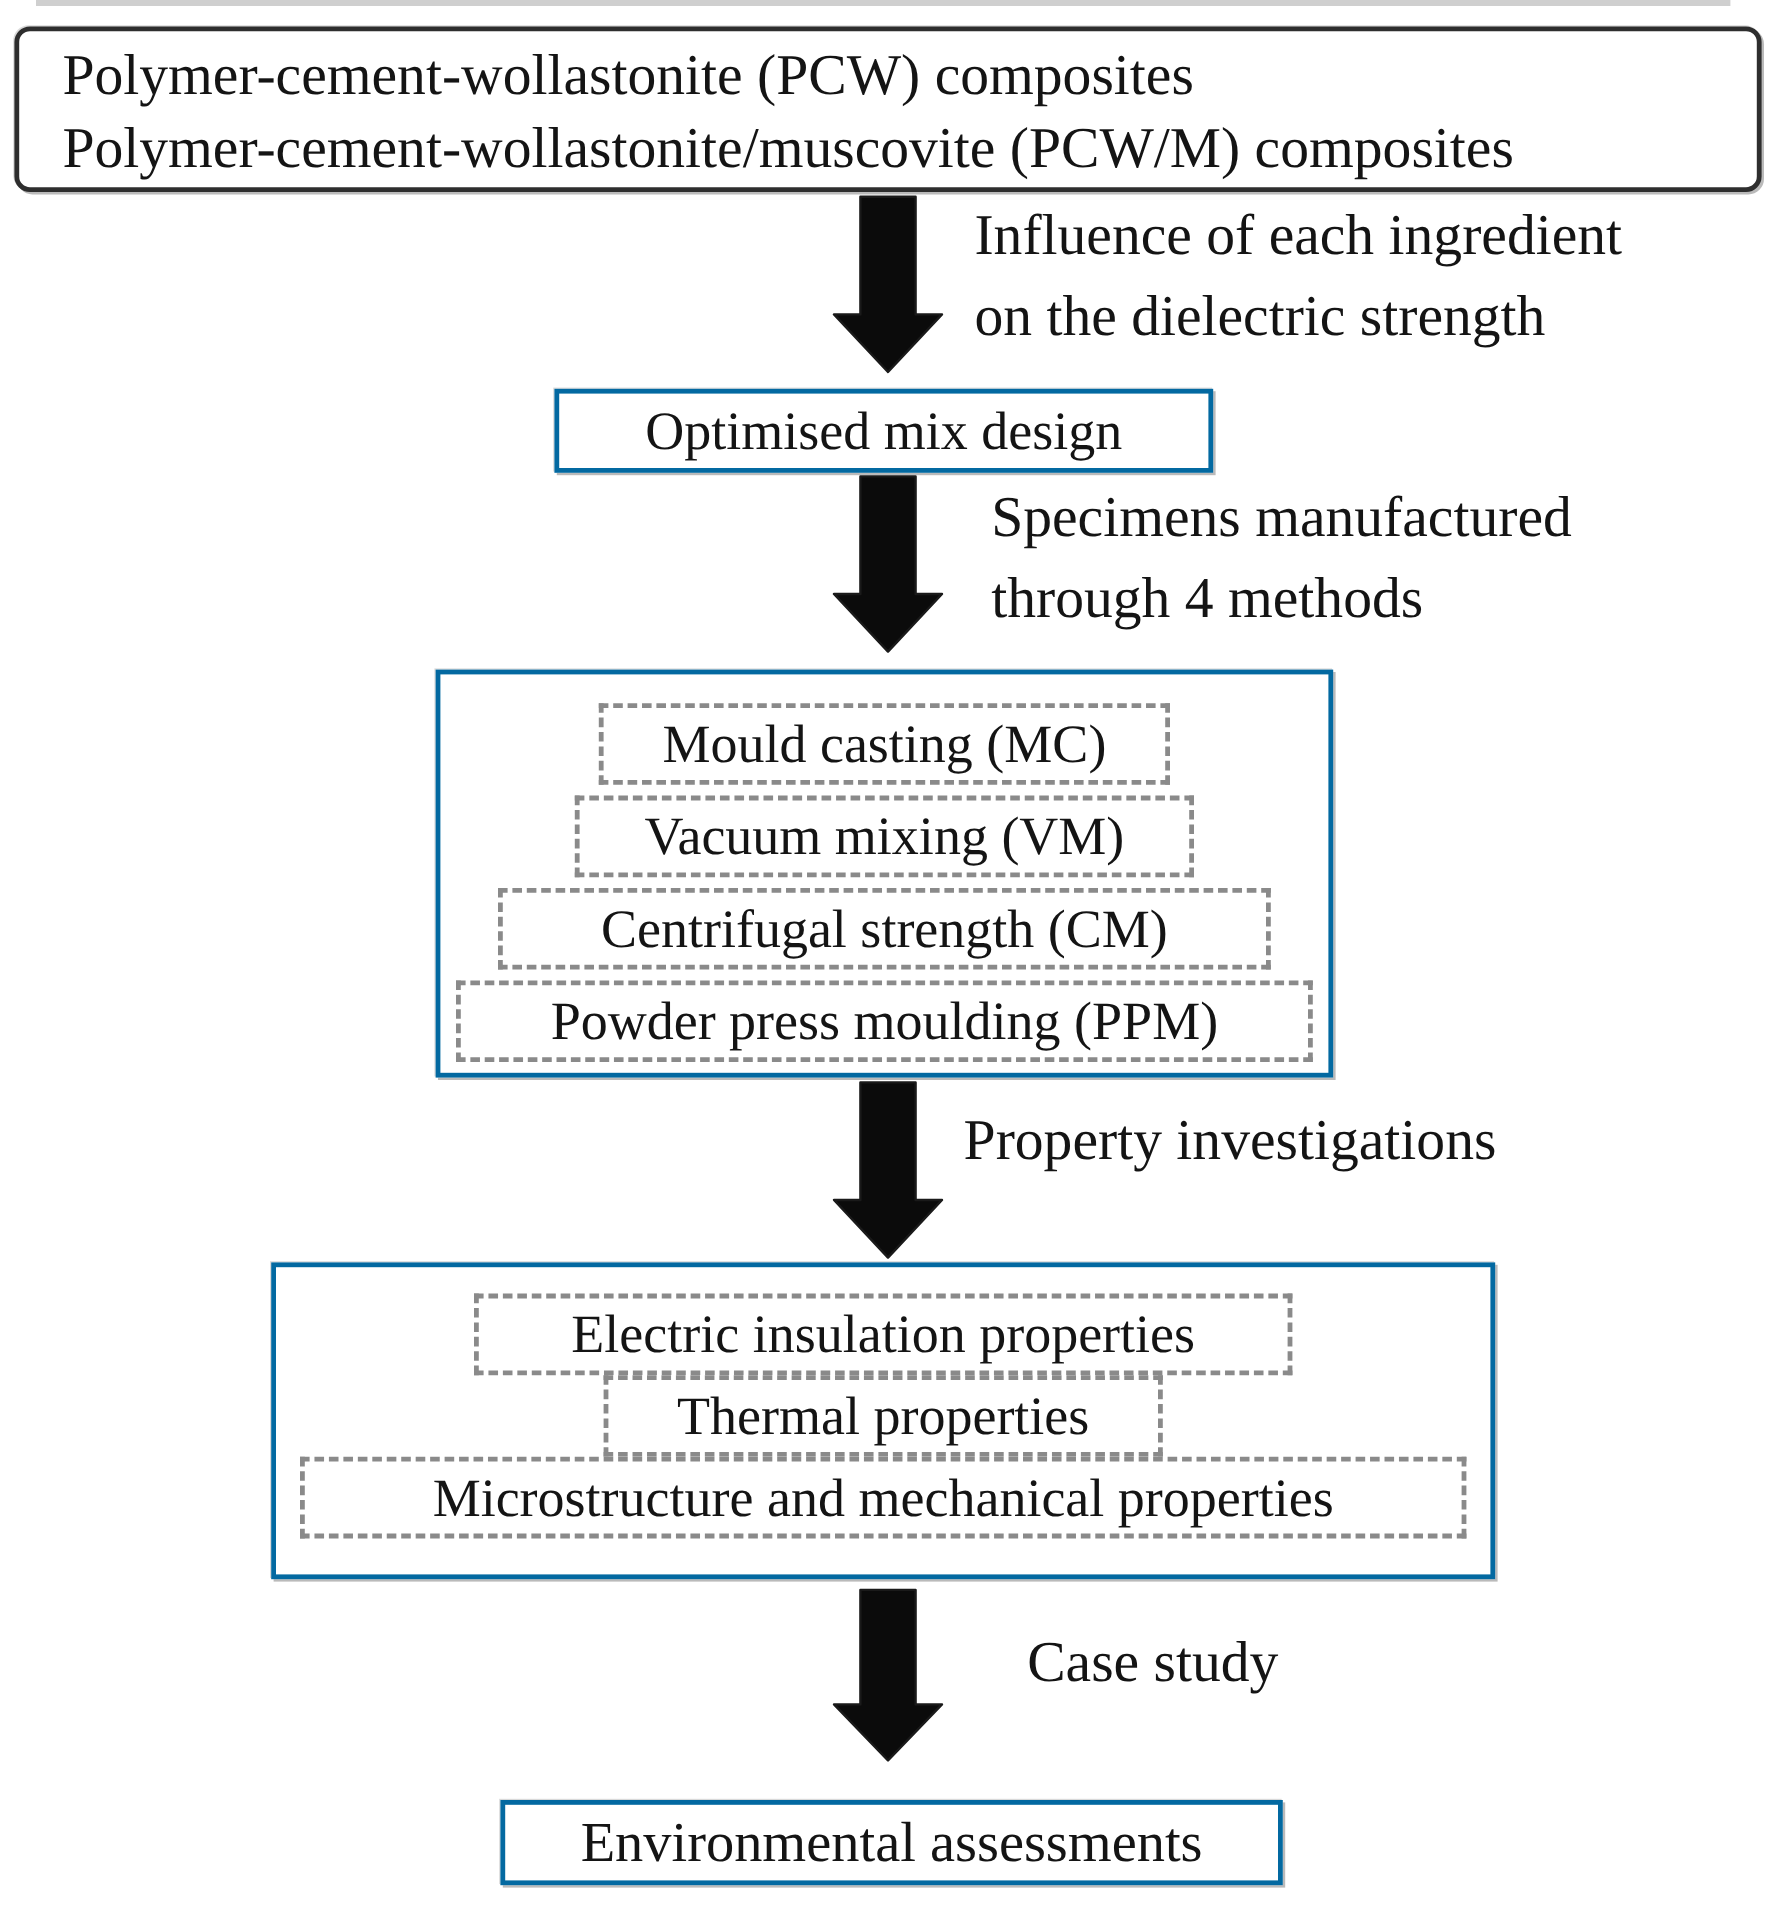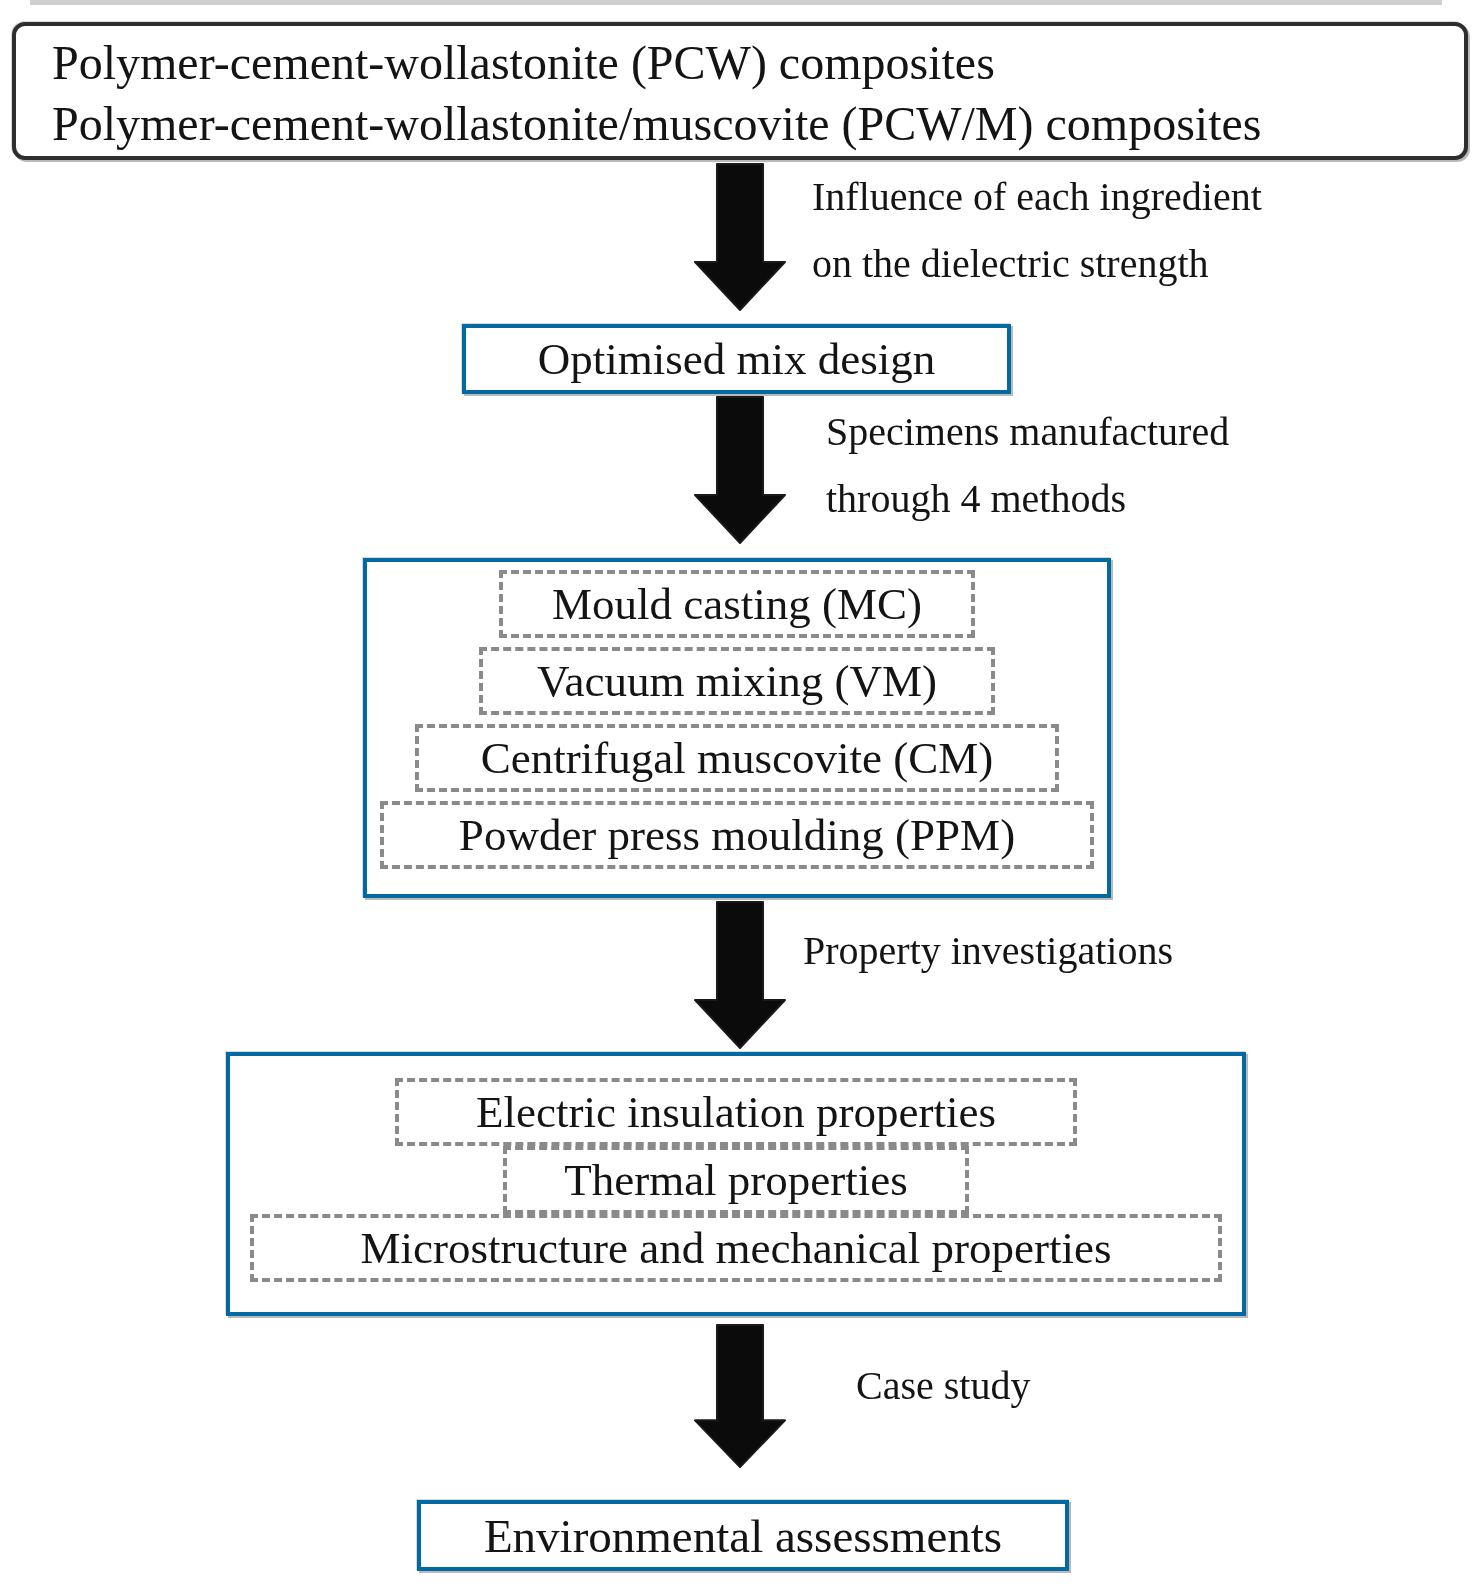--- a/index.html
+++ b/index.html
@@ -34,21 +34,21 @@
   }
   .opt-box {
     left: 462px; top: 324px; width: 549px; height: 70px;
     font-size: 45px;
     display: flex; align-items: center; justify-content: center;
     white-space: nowrap;
   }
   .methods-box {
     left: 363px; top: 558px; width: 748px; height: 340px;
     display: flex; flex-direction: column; align-items: center;
-    padding-top: 8px; gap: 9px;
+    padding-top: 24px; gap: 9px;
   }
   .props-box {
     left: 226px; top: 1052px; width: 1020px; height: 264px;
     display: flex; flex-direction: column; align-items: center;
     padding-top: 22px; 
   }
   .env-box {
     left: 417px; top: 1500px; width: 652px; height: 71px;
     font-size: 47px;
     display: flex; align-items: center; justify-content: center;
@@ -65,21 +65,21 @@
   .methods-box .dashed:nth-child(2) { width: 516px; }
   .methods-box .dashed:nth-child(3) { width: 644px; }
   .methods-box .dashed:nth-child(4) { width: 714px; }
   .props-box .dashed:nth-child(1) { width: 682px; }
   .props-box .dashed:nth-child(2) { width: 466px; }
   .props-box .dashed:nth-child(3) { width: 972px; }
   .arrow { position: absolute; width: 96px; }
   .arrow svg { display: block; }
   .arrow-label {
     position: absolute;
-    font-size: 40px; line-height: 67px;
+    font-size: 48px; line-height: 67px;
     white-space: nowrap;
   }
 </style>
 </head>
 <body>
 
 <div class="canvas">
 
   <div class="top-artifact"></div>
 
@@ -108,21 +108,21 @@
     </svg>
   </div>
   <div class="arrow-label" style="left:826px; top:398px;">
     <div>Specimens manufactured</div>
     <div>through 4 methods</div>
   </div>
 
   <div class="box methods-box">
     <div class="dashed">Mould casting (MC)</div>
     <div class="dashed">Vacuum mixing (VM)</div>
-    <div class="dashed">Centrifugal muscovite (CM)</div>
+    <div class="dashed">Centrifugal strength (CM)</div>
     <div class="dashed">Powder press moulding (PPM)</div>
   </div>
 
   <div class="arrow" style="left:692px; top:899px;">
     <svg width="96" height="152" viewBox="0 0 96 152">
       <polygon points="25,3 71,3 71,101 93,101 48,149 3,101 25,101" fill="#0b0b0b" stroke="#1a1a1a" stroke-width="2" stroke-linejoin="round"></polygon>
     </svg>
   </div>
   <div class="arrow-label" style="left:803px; top:917px;">Property investigations</div>
 

